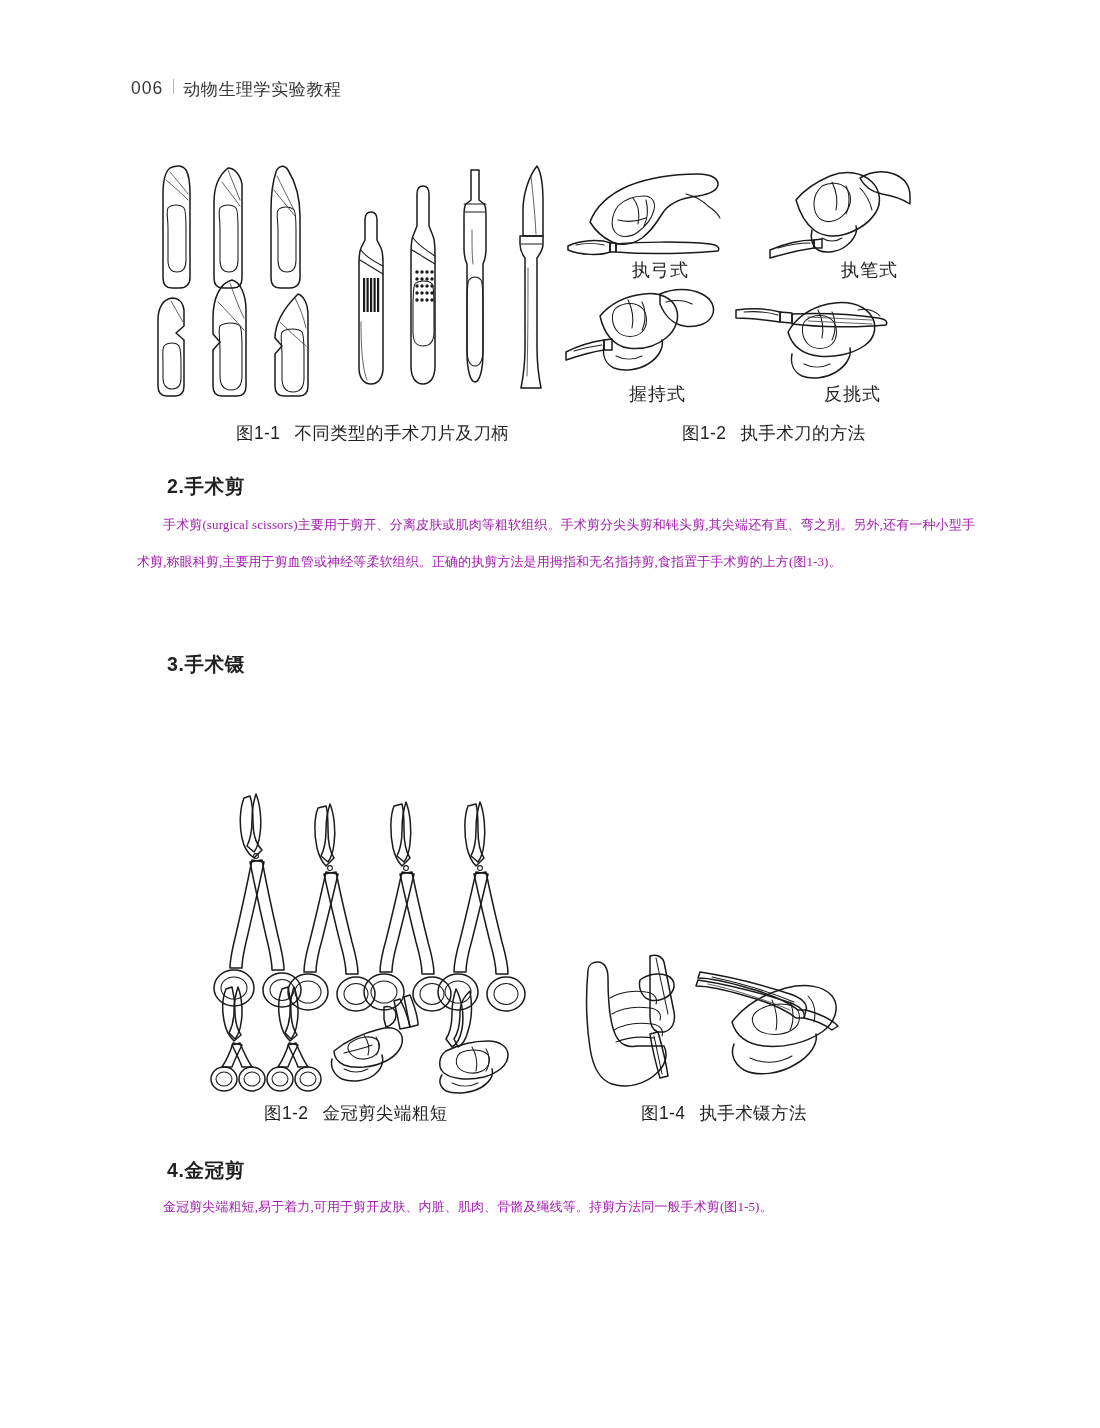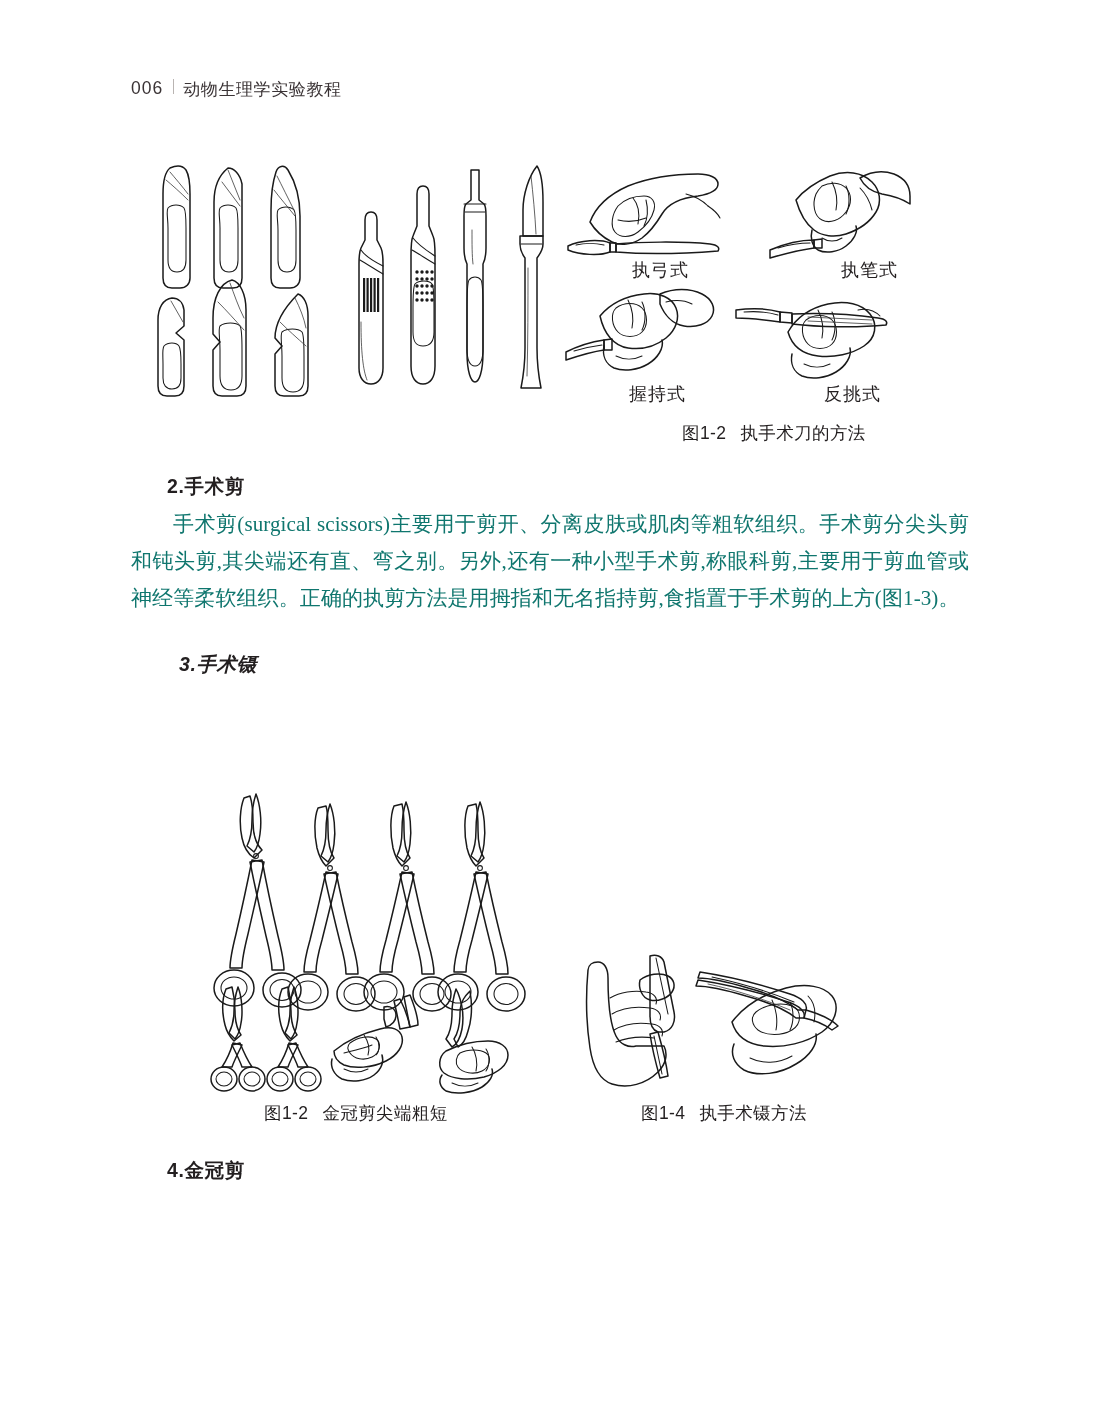--- a/index.html
+++ b/index.html
@@ -58,28 +58,28 @@
     position: absolute;
     font-family: "Liberation Sans", "DejaVu Sans", sans-serif;
     font-weight: bold;
     font-size: 19.5px;
     letter-spacing: 0.6px;
     color: #231f20;
     margin-top: 12px;
   }
   .body-par {
     position: absolute;
-    left: 131px;
+    left: 137px;
     width: 838px;
     font-family: "Liberation Serif", "DejaVu Serif", serif;
-    font-size: 21px;
+    font-size: 13px;
     line-height: 37px;
     text-align: justify;
     text-justify: inter-ideograph;
-    color: #0f766e;
+    color: #a21caf;
     text-indent: 2em;
     letter-spacing: 0.1px;
   }
   .fig-caption {
     position: absolute;
     font-family: "Liberation Sans", "DejaVu Sans", sans-serif;
     font-size: 17.5px;
     letter-spacing: 0.4px;
     color: #231f20;
     white-space: nowrap;
@@ -314,30 +314,33 @@
   <div class="fig-label" style="left:829px; top:258px;">
     <span>执笔式</span>
   </div>
   <div class="fig-label" style="left:617px; top:382px;">
     <span>握持式</span>
   </div>
   <div class="fig-label" style="left:812px; top:382px;">
     <span>反挑式</span>
   </div>
 
+  <div class="fig-caption" style="left:236px; top:421px;">
+    <span class="cap-num">图1-1</span><span>不同类型的手术刀片及刀柄</span>
+  </div>
   <div class="fig-caption" style="left:682px; top:421px;">
     <span class="cap-num">图1-2</span><span>执手术刀的方法</span>
   </div>
 
   <div class="section-heading" style="left:167px; top:461px;">
     <span>2.手术剪</span>
   </div>
   <div class="body-par" style="top:506px;">手术剪(surgical scissors)主要用于剪开、分离皮肤或肌肉等粗软组织。手术剪分尖头剪和钝头剪,其尖端还有直、弯之别。另外,还有一种小型手术剪,称眼科剪,主要用于剪血管或神经等柔软组织。正确的执剪方法是用拇指和无名指持剪,食指置于手术剪的上方(图1-3)。</div>
 
-  <div class="section-heading" style="left:179px; top:639px;font-style:italic;">
+  <div class="section-heading" style="left:167px; top:639px;">
     <span>3.手术镊</span>
   </div>
 
   <div class="art" style="left:212px; top:790px;">
     <svg width="320" height="290" viewBox="0 0 320 290">
 
       <g>
         <path class="ink" d="M32 8 C28 18 27 34 30 48 C32 58 36 64 42 68 L50 60 C44 54 41 44 41 32 C41 22 40 12 38 6 Z"></path>
         <path class="ink" d="M44 4 C48 14 50 30 48 44 C47 52 45 58 42 62 L35 56 C38 50 40 40 40 30 C40 20 42 10 44 4 Z"></path>
         <circle class="ink-thin" cx="44" cy="66" r="2.4"></circle>
@@ -475,14 +478,15 @@
   <div class="fig-caption" style="left:264px; top:1101px;">
     <span class="cap-num">图1-2</span><span>金冠剪尖端粗短</span>
   </div>
   <div class="fig-caption" style="left:641px; top:1101px;">
     <span class="cap-num">图1-4</span><span>执手术镊方法</span>
   </div>
 
   <div class="section-heading" style="left:167px; top:1145px;">
     <span>4.金冠剪</span>
   </div>
+  <div class="body-par" style="top:1188px;">金冠剪尖端粗短,易于着力,可用于剪开皮肤、内脏、肌肉、骨骼及绳线等。持剪方法同一般手术剪(图1-5)。</div>
 
 </div>
 
 </body></html>

